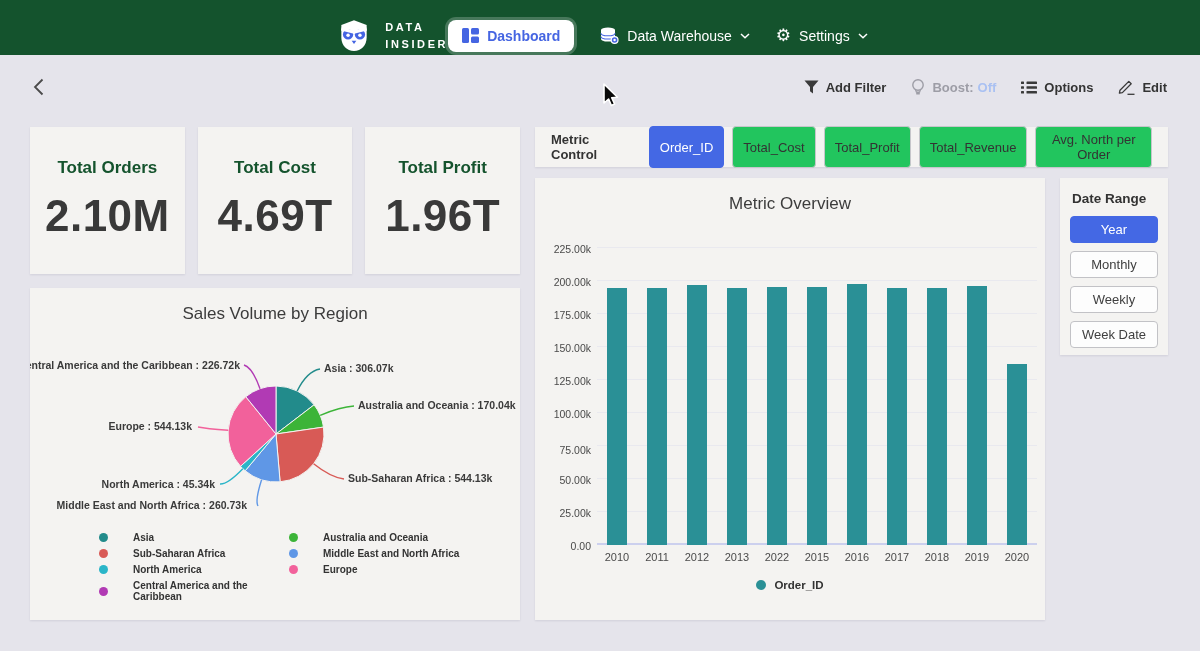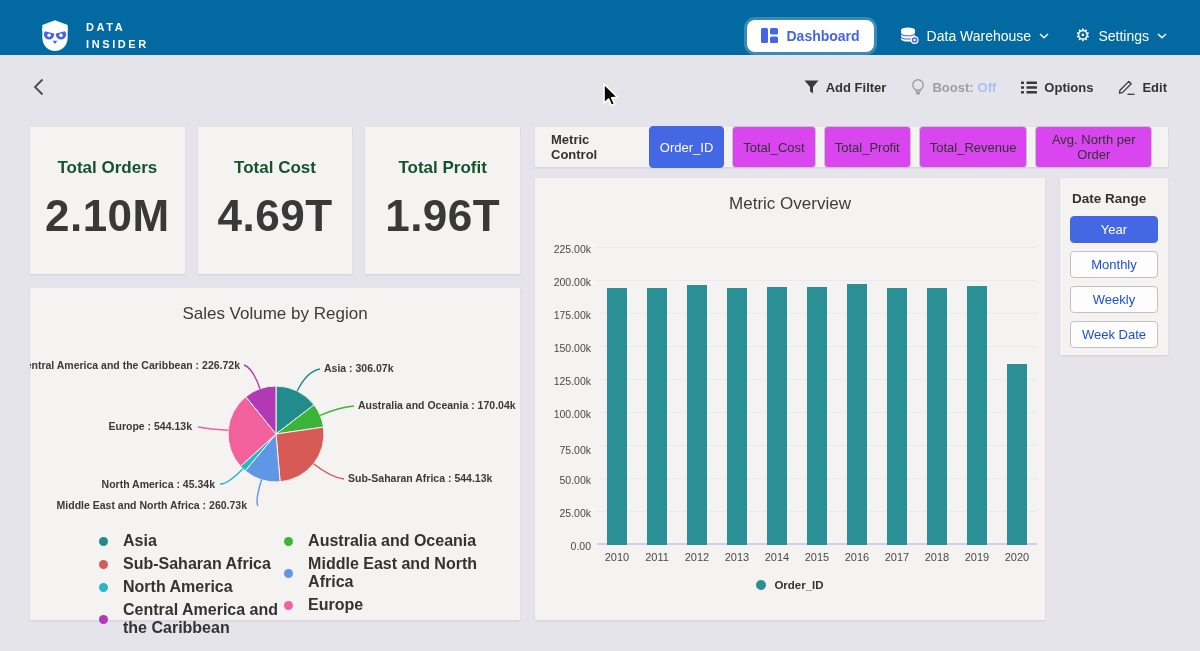--- a/index.html
+++ b/index.html
@@ -4,22 +4,22 @@
 <style>
   * { margin:0; padding:0; box-sizing:border-box; }
   html,body { width:1200px; height:651px; }
   body {
     font-family:"Liberation Sans","DejaVu Sans",sans-serif;
     background:#e5e4eb; position:relative; overflow:hidden; color:#333;
   }
   button { font-family:inherit; cursor:pointer; }
 
   
-  .navbar { height:55px; background:#0369a1; display:flex; align-items:center;
-            justify-content:space-between; padding:16px 33px 0 36px; }
+  .navbar { height:55px; background:#14532d; display:flex; align-items:center;
+            justify-content:center; padding:16px 33px 0 36px; }
   .brand { display:flex; align-items:center; gap:12px; cursor:pointer; }
   .brand-text { color:#fff; font-size:11px; font-weight:700; letter-spacing:2.6px; line-height:1.5; }
   .nav-right { display:flex; align-items:center; gap:26px; }
   .nav-pill { background:#fff; border:none; border-radius:8px; height:32px; padding:0 14px;
               display:flex; align-items:center; gap:8px; color:#4565e2; font-size:14px; font-weight:700;
               box-shadow:0 0 0 3px rgba(255,255,255,0.22); }
   .nav-item { display:flex; align-items:center; gap:8px; color:#fff; font-size:14px; cursor:pointer; }
   .gear-glyph { font-size:17px; line-height:1; color:#fff; }
 
   
@@ -46,29 +46,29 @@
   .kpi-value { margin-top:13px; font-size:44px; font-weight:700; color:#393939; letter-spacing:0.5px; }
 
   
   .pie-panel { margin-top:14px; height:332px; position:relative; }
   .panel-title { text-align:center; padding-top:16px; font-size:17px; font-weight:400; color:#3c3c3c; }
   #pie-svg { position:absolute; top:32px; left:0; }
   #pie-svg text { font-family:inherit; }
   .pie-legend { position:absolute; top:244px; left:69px; display:flex; }
   .legend-col { display:flex; flex-direction:column; gap:5px; }
   .legend-col:first-child { width:190px; }
-  .legend-item { display:flex; align-items:center; gap:15px; font-size:16px; font-weight:700; color:#333; cursor:pointer; }
+  .legend-item { display:flex; align-items:center; gap:25px; font-size:10px; font-weight:700; color:#333; cursor:pointer; }
   .legend-dot { width:9px; height:9px; border-radius:50%; flex:none; }
 
   
   .metric-bar { height:40px; display:flex; align-items:center; gap:14px; padding:0 16px; }
   .metric-label { font-size:13px; font-weight:600; color:#333; }
   .metric-buttons { display:flex; gap:8px; }
   .chip { font-size:13px; padding:5px 10px; border-radius:4px; border:1px solid #c6c6ca;
-          background:#d946ef; color:#333; }
+          background:#22c55e; color:#333; }
   .chip.selected { background:#4468e4; border-color:#4468e4; color:#fff; }
 
   
   .right-row { margin-top:11px; display:flex; gap:15px; align-items:flex-start; }
   .bar-panel { width:510px; height:442px; position:relative; }
   .bar-figure { position:absolute; left:62px; top:57px; width:440px; height:310px; }
   .gridline { position:absolute; left:0; right:0; height:1px; background:#e9e9ef; }
   .gridline.zero { height:2px; background:#ccd0ee; }
   .ytick { position:absolute; left:-58px; width:52px; text-align:right; font-size:10.5px; color:#4a4a4a; }
   .bar-cols { position:absolute; left:0; top:0; width:100%; height:100%; display:flex; }
@@ -76,21 +76,21 @@
   .bar { width:20px; }
   .x-labels { position:absolute; left:62px; top:373px; width:440px; display:flex; }
   .x-label { flex:1; text-align:center; font-size:11px; color:#4a4a4a; }
   .bar-legend { position:absolute; left:0; right:0; top:401px; display:flex; justify-content:center;
                 align-items:center; gap:8px; font-size:11.5px; font-weight:700; color:#333; cursor:pointer; }
   .bar-legend .legend-dot { width:10px; height:10px; }
 
   .date-panel { width:108px; height:177px; padding:10px; }
   .date-label { font-size:13.5px; font-weight:600; color:#333; margin:3px 0 10px 2px; }
   .date-btn { display:block; width:100%; height:27px; margin-bottom:8px; font-size:13px;
-              border-radius:4px; border:1px solid #c2c2c6; background:#fdfdfd; color:#1d4ed8; }
+              border-radius:4px; border:1px solid #c2c2c6; background:#fdfdfd; color:#404040; }
   .date-btn.selected { background:#4468e4; border-color:#4468e4; color:#fff; }
 
   .cursor { position:absolute; left:598px; top:82px; z-index:60; pointer-events:none; }
 </style>
 </head>
 <body>
 
 <header class="navbar">
   <div class="brand">
     <svg width="38" height="38" viewBox="0 0 48 48">
@@ -332,21 +332,21 @@
               <div class="bar-col">
                 <div class="bar" style="height: 181.119px; background: rgb(42, 144, 150);"></div>
               </div>
             </div>
           </div>
         <div class="x-labels" id="x-labels">
             <div class="x-label">2010</div>
             <div class="x-label">2011</div>
             <div class="x-label">2012</div>
             <div class="x-label">2013</div>
-            <div class="x-label">2014</div>
+            <div class="x-label">2022</div>
             <div class="x-label">2015</div>
             <div class="x-label">2016</div>
             <div class="x-label">2017</div>
             <div class="x-label">2018</div>
             <div class="x-label">2019</div>
             <div class="x-label">2020</div>
           </div>
         <div class="bar-legend">
           <span class="legend-dot" id="bar-legend-dot" style="background: rgb(42, 144, 150);"></span>
           <span>Order_ID</span>

